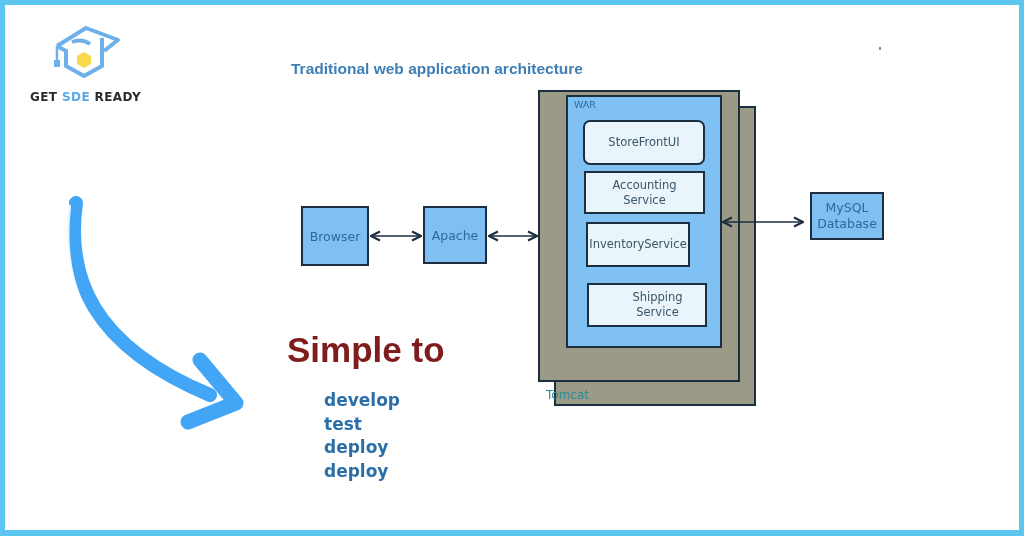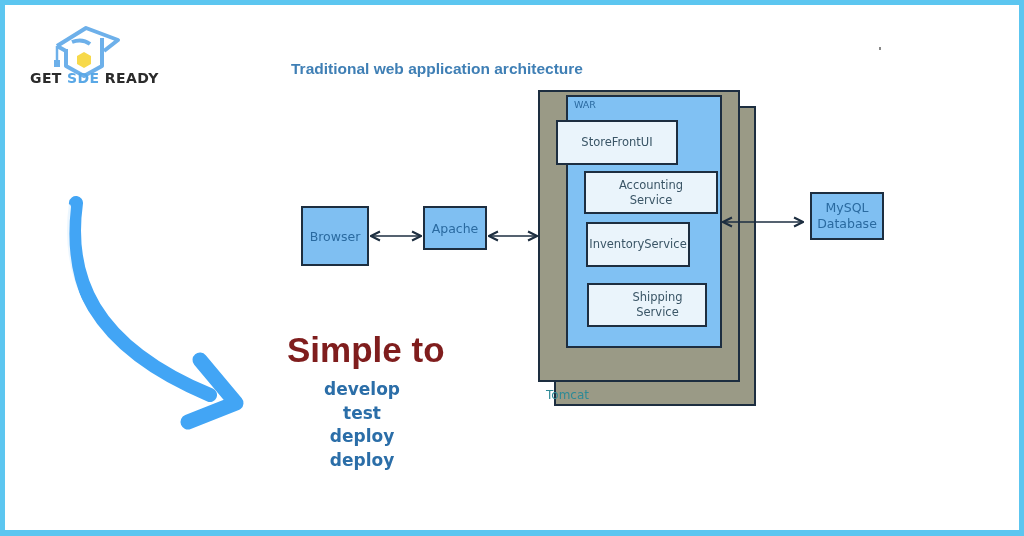--- a/index.html
+++ b/index.html
@@ -1,30 +1,30 @@
 <!DOCTYPE html>
 <html><head>
 <meta charset="utf-8">
 <style>
   html, body { margin:0; padding:0; }
   body { width:1024px; height:536px; overflow:hidden; background:#ffffff; font-family:"DejaVu Sans", sans-serif; }
   .frame { position:absolute; left:0; top:0; width:1024px; height:536px; box-sizing:border-box; border:5px solid #5cc6f0; border-bottom-width:6px; background:#fff; }
   .abs { position:absolute; }
-  .logo-text { left:30px; top:70px; font-family:"DejaVu Sans", sans-serif; font-weight:bold; font-size:14px; letter-spacing:0.4px; color:#2b2b2b; white-space:nowrap; }
+  .logo-text { left:30px; top:90px; font-family:"DejaVu Sans", sans-serif; font-weight:bold; font-size:12px; letter-spacing:0.4px; color:#2b2b2b; white-space:nowrap; }
   .logo-text .accent { color:#5aa8e6; }
   .title { left:291px; top:60px; font-family:"Liberation Sans", sans-serif; font-weight:bold; font-size:15.5px; color:#3f7fb5; white-space:nowrap; }
   .box { position:absolute; box-sizing:border-box; border:2px solid #1d2e40; display:flex; align-items:center; justify-content:center; text-align:center; font-family:"DejaVu Sans", sans-serif; }
   .ext { background:#7fbff2; color:#2a6aa0; font-size:12.5px; }
   .tomcat { background:#9a9a86; border:2px solid #1d2e40; }
   .war { background:#80c1f3; border:2px solid #1d2e40; }
   .svc { background:#eaf4fb; color:#3a5566; font-size:11.5px; line-height:15px; border:2px solid #1d2e40; }
   .war-label { position:absolute; left:6px; top:2px; font-size:9.5px; color:#2a6aa0; font-family:"DejaVu Sans", sans-serif; }
   .tomcat-label { position:absolute; left:546px; top:361px; font-size:12px; color:#2e8a96; font-family:"DejaVu Sans", sans-serif;margin-top:27px; }
   .simple { left:287px; top:330px; font-family:"Liberation Sans", sans-serif; font-weight:bold; font-size:35px; color:#7f1d1d; white-space:nowrap; }
-  .list { left:324px; top:378px; font-family:"DejaVu Sans", sans-serif; font-weight:bold; font-size:17px; color:#2b6ea8; line-height:23.5px;text-align:center; }
+  .list { left:324px; top:389px; font-family:"DejaVu Sans", sans-serif; font-weight:bold; font-size:17px; color:#2b6ea8; line-height:23.5px; }
   .list div { white-space:nowrap; }
   .dot { left:879px; top:47px; width:2px; height:3px; background:#888; }
 </style>
 </head>
 <body>
 
 <div class="frame"></div>
 
 <svg class="abs" style="left:52px;top:24px" width="72" height="56" viewBox="0 0 72 56">
   <path d="M5 22 L34 4 L66 16 L52 27" fill="none" stroke="#6db0ea" stroke-width="4" stroke-linejoin="round"></path>
@@ -41,47 +41,47 @@
 <div class="abs dot"></div>
 
 <div class="abs tomcat" style="left:554px;top:106px;width:202px;height:300px;box-sizing:border-box;"></div>
 <div class="abs tomcat" style="left:538px;top:90px;width:202px;height:292px;box-sizing:border-box;"></div>
 <div class="tomcat-label">Tomcat</div>
 
 <div class="abs war" style="left:566px;top:95px;width:156px;height:253px;box-sizing:border-box;">
   <div class="war-label">WAR</div>
 </div>
 
-<div class="box svc" style="left:556px;top:120px;width:122px;height:45px;">
+<div class="box svc" style="left:583px;top:120px;width:122px;height:45px;border-radius:7px;">
   <div>
       <div>StoreFrontUI</div>
     </div>
 </div>
-<div class="box svc" style="left:584px;top:171px;width:134px;height:43px;">
+<div class="box svc" style="left:584px;top:171px;width:121px;height:43px;">
   <div>
       <div>Accounting</div>
       <div>Service</div>
     </div>
 </div>
 <div class="box svc" style="left:586px;top:222px;width:104px;height:45px;">
   <div>
       <div>InventoryService</div>
     </div>
 </div>
 <div class="box svc" style="left:587px;top:283px;width:120px;height:44px;padding-left:21px;">
   <div>
       <div>Shipping</div>
       <div>Service</div>
     </div>
 </div>
 
 <div class="box ext" style="left:301px;top:206px;width:68px;height:60px;">
   <span>Browser</span>
 </div>
-<div class="box ext" style="left:423px;top:206px;width:64px;height:44px;text-align:right;">
+<div class="box ext" style="left:423px;top:206px;width:64px;height:58px;text-align:right;">
   <span>Apache</span>
 </div>
 <div class="box ext" style="left:786px;top:192px;width:74px;height:48px;line-height:16px;margin-left:24px;">
   <div>
       <div>MySQL</div>
       <div>Database</div>
     </div>
 </div>
 
 <svg class="abs" style="left:0;top:0" width="1024" height="536">

